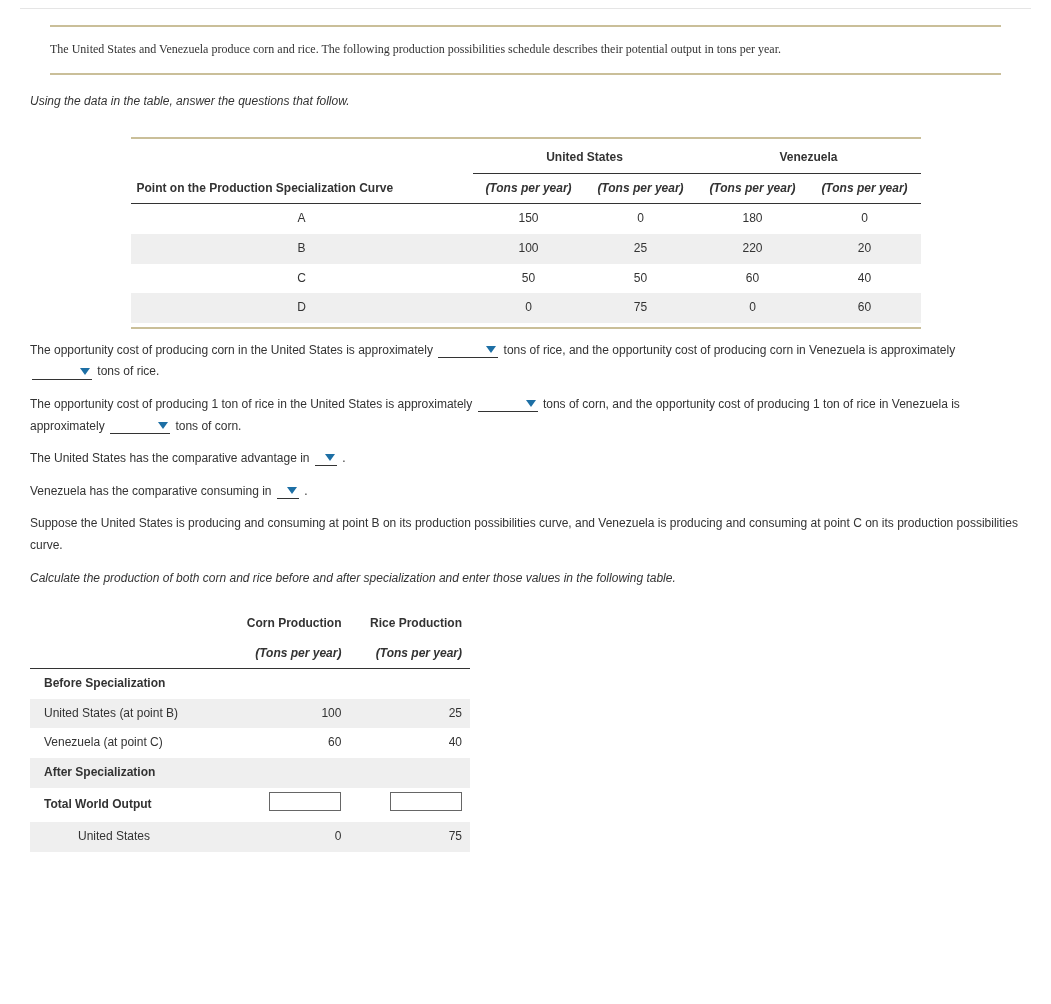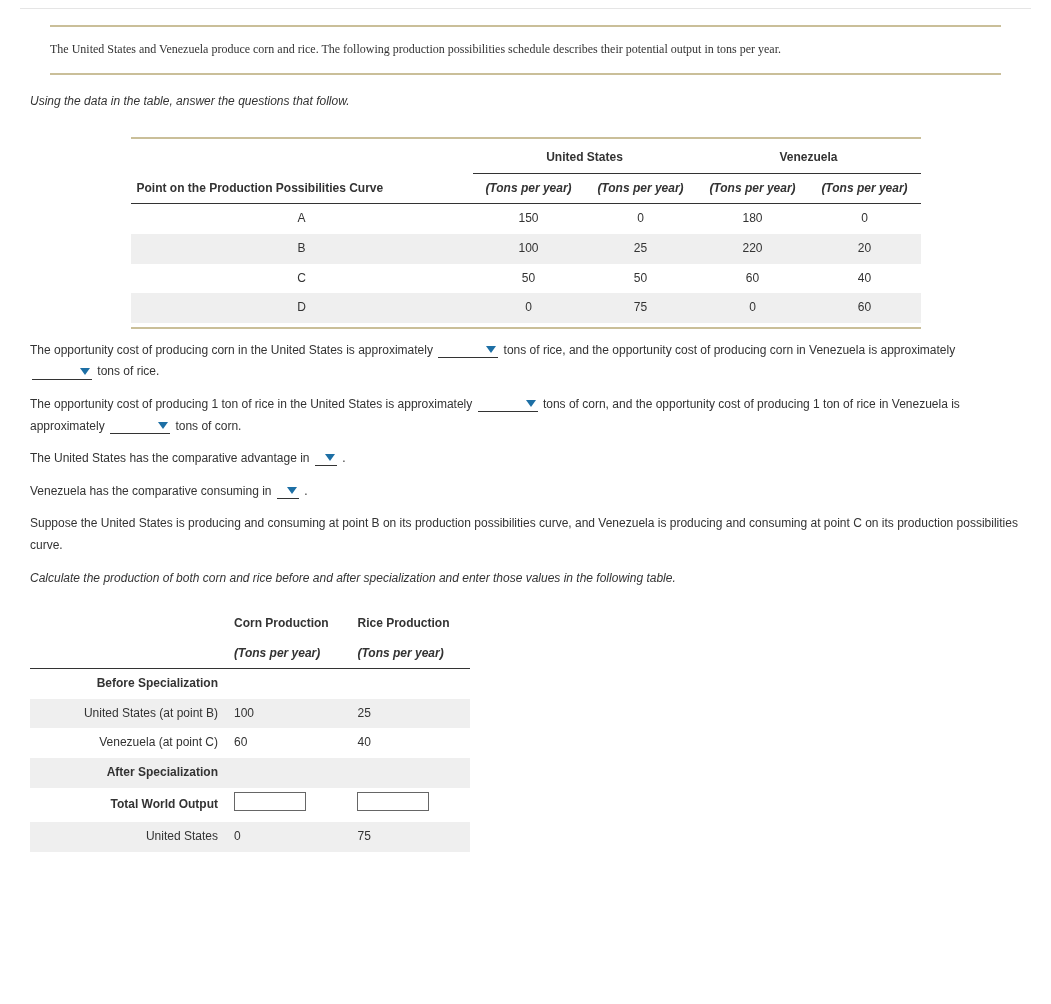--- a/index.html
+++ b/index.html
@@ -77,23 +77,23 @@
 
   
   table.spec {
     border-collapse: collapse;
     margin: 20px 0 0 10px;
     width: 440px;
   }
   table.spec th, table.spec td {
     padding: 4px 8px;
     font-size: 12px;
-    text-align: left;
-  }
-  table.spec .row-label { text-align: right; }
+    text-align: right;
+  }
+  table.spec .row-label { text-align: left; }
   table.spec .hdr td { font-weight: bold; }
   table.spec .sub td { font-style: italic; font-weight: bold; }
   table.spec tbody tr:nth-child(even) td { background: #efefef; }
   .input-box {
     display: inline-block;
     width: 70px;
     height: 17px;
     border: 1px solid #666;
     background: #fff;
   }
@@ -116,21 +116,21 @@
 <div class="ppc-wrap">
   <hr class="tan">
   <table class="ppc">
     <thead>
       <tr class="country-row">
         <td class="pt-col"></td>
         <td colspan="2" class="bb">United States</td>
         <td colspan="2" class="bb">Venezuela</td>
       </tr>
       <tr class="unit-row">
-        <td class="pt-left bb" style="font-style:normal">Point on the Production Possibilities Curve</td>
+        <td class="pt-left bb" style="font-style:normal">Point on the Production Specialization Curve</td>
         <td class="bb">(Tons per year)</td>
         <td class="bb">(Tons per year)</td>
         <td class="bb">(Tons per year)</td>
         <td class="bb">(Tons per year)</td>
       </tr>
     </thead>
     <tbody>
       <tr>
         <td>A</td>
         <td>150</td>

